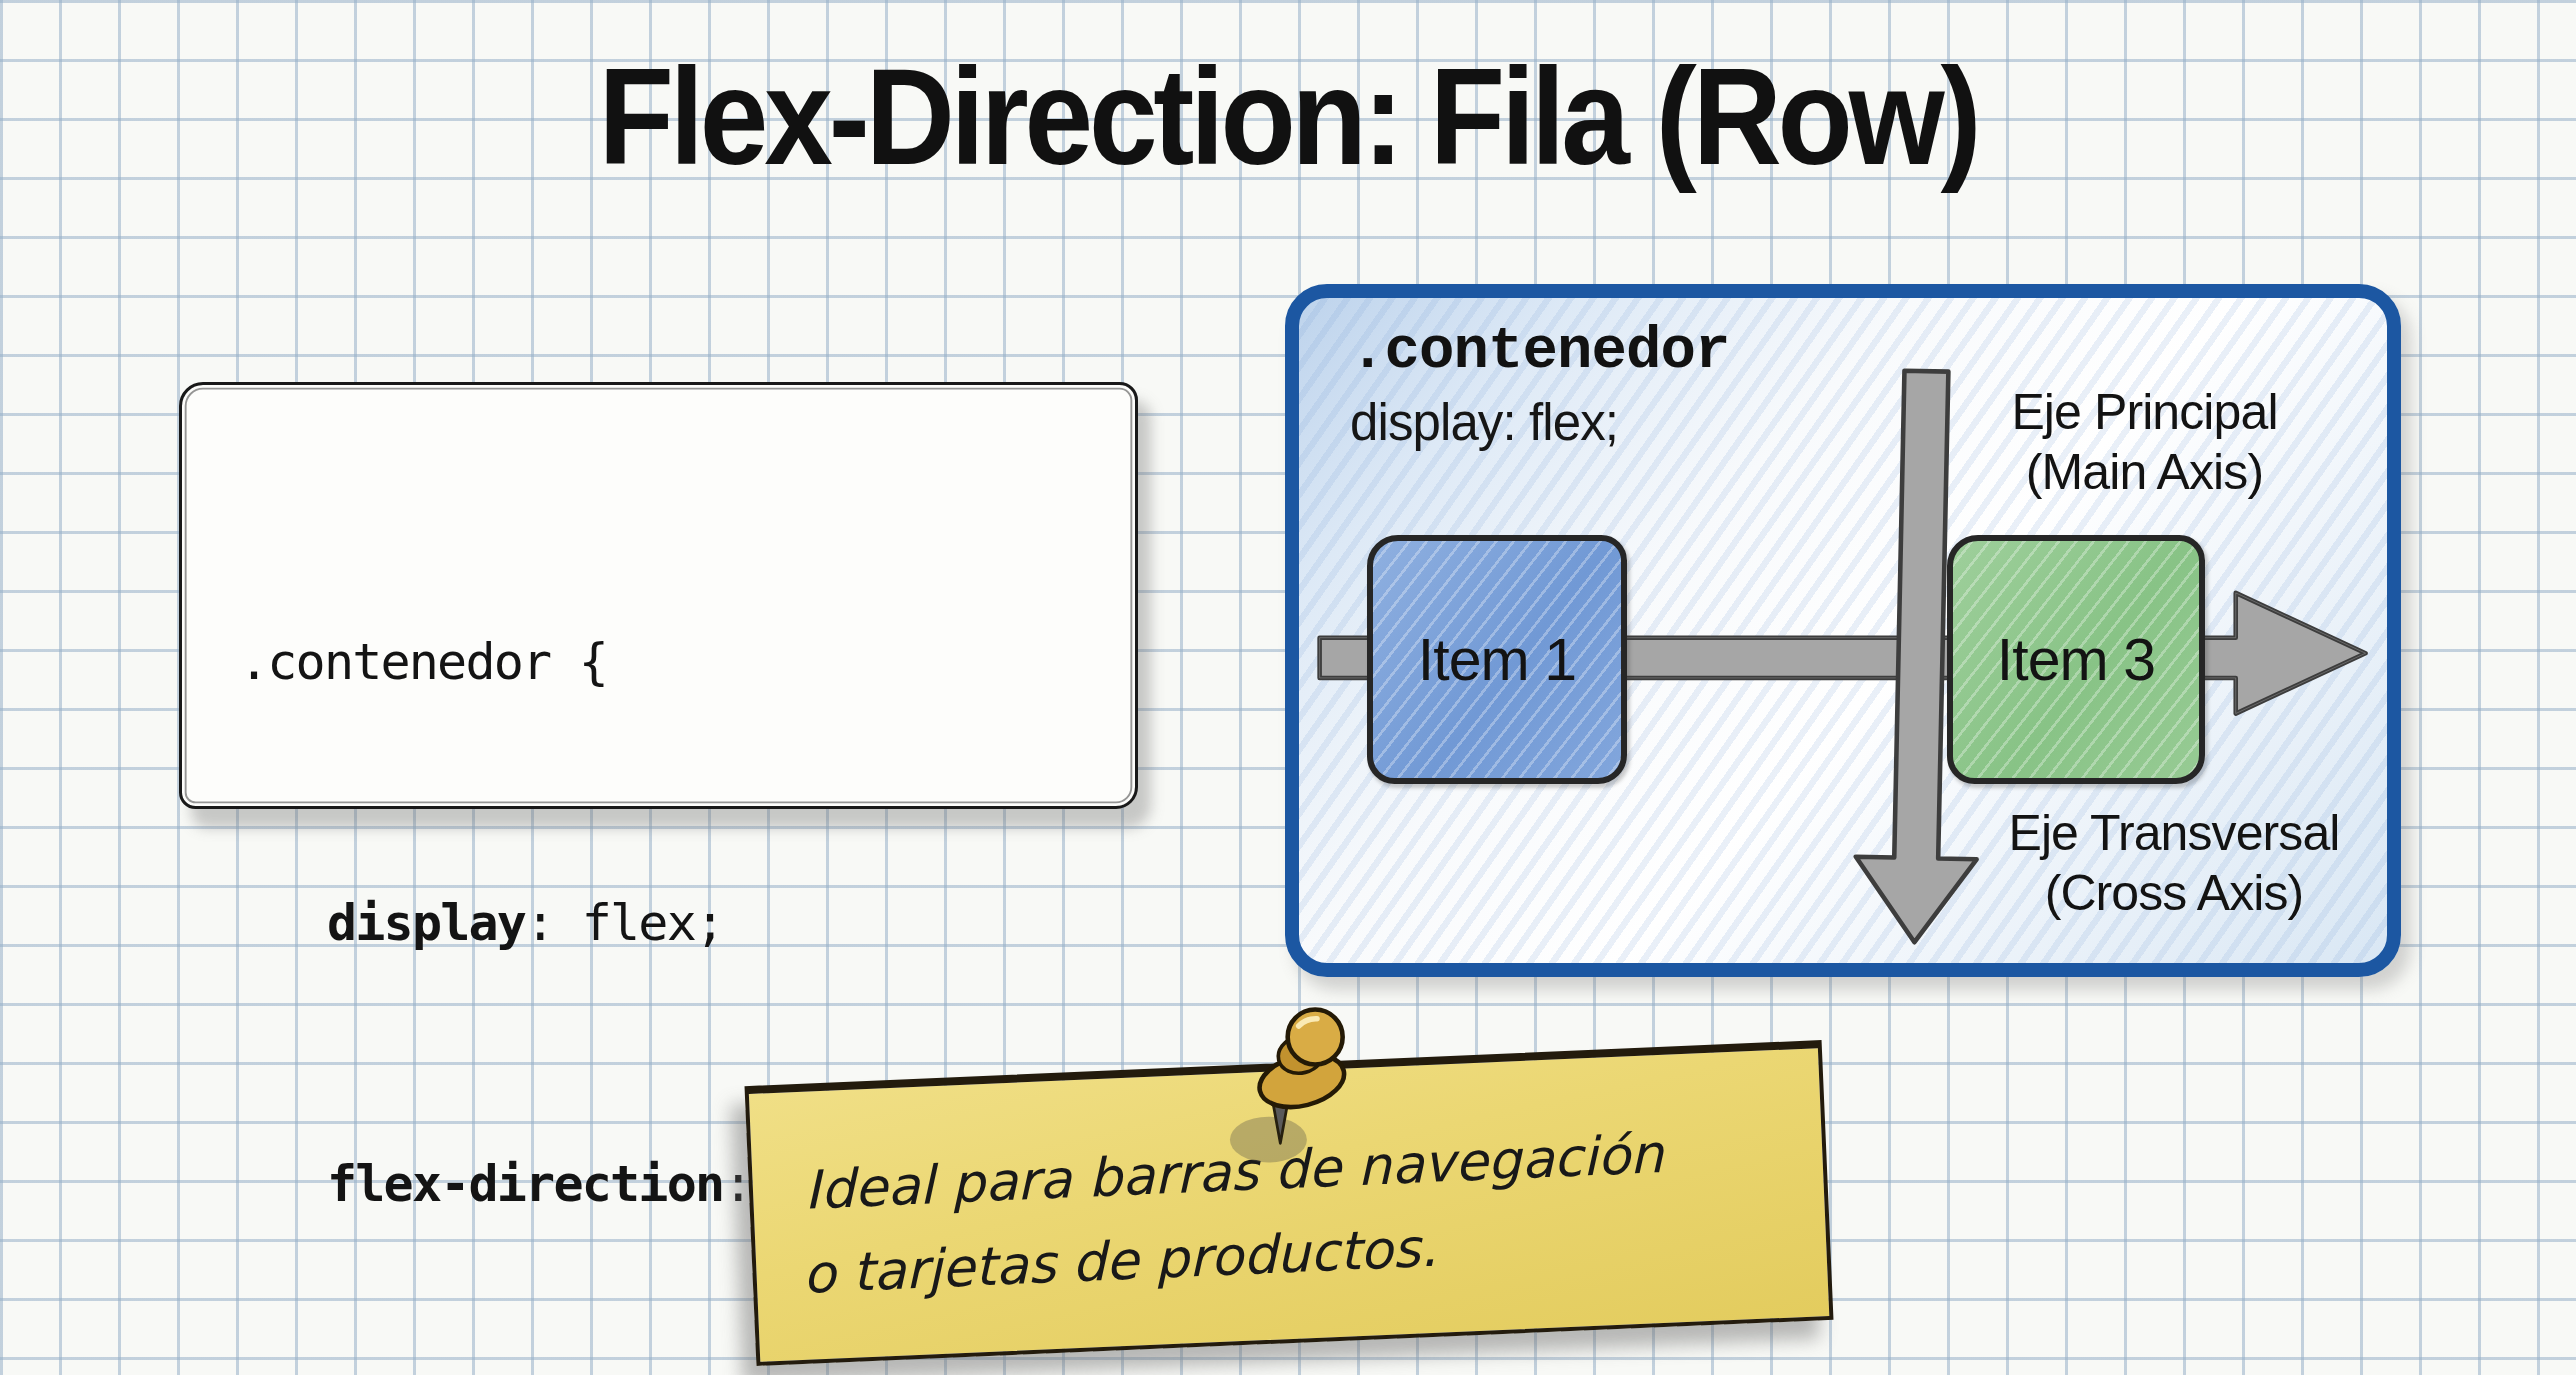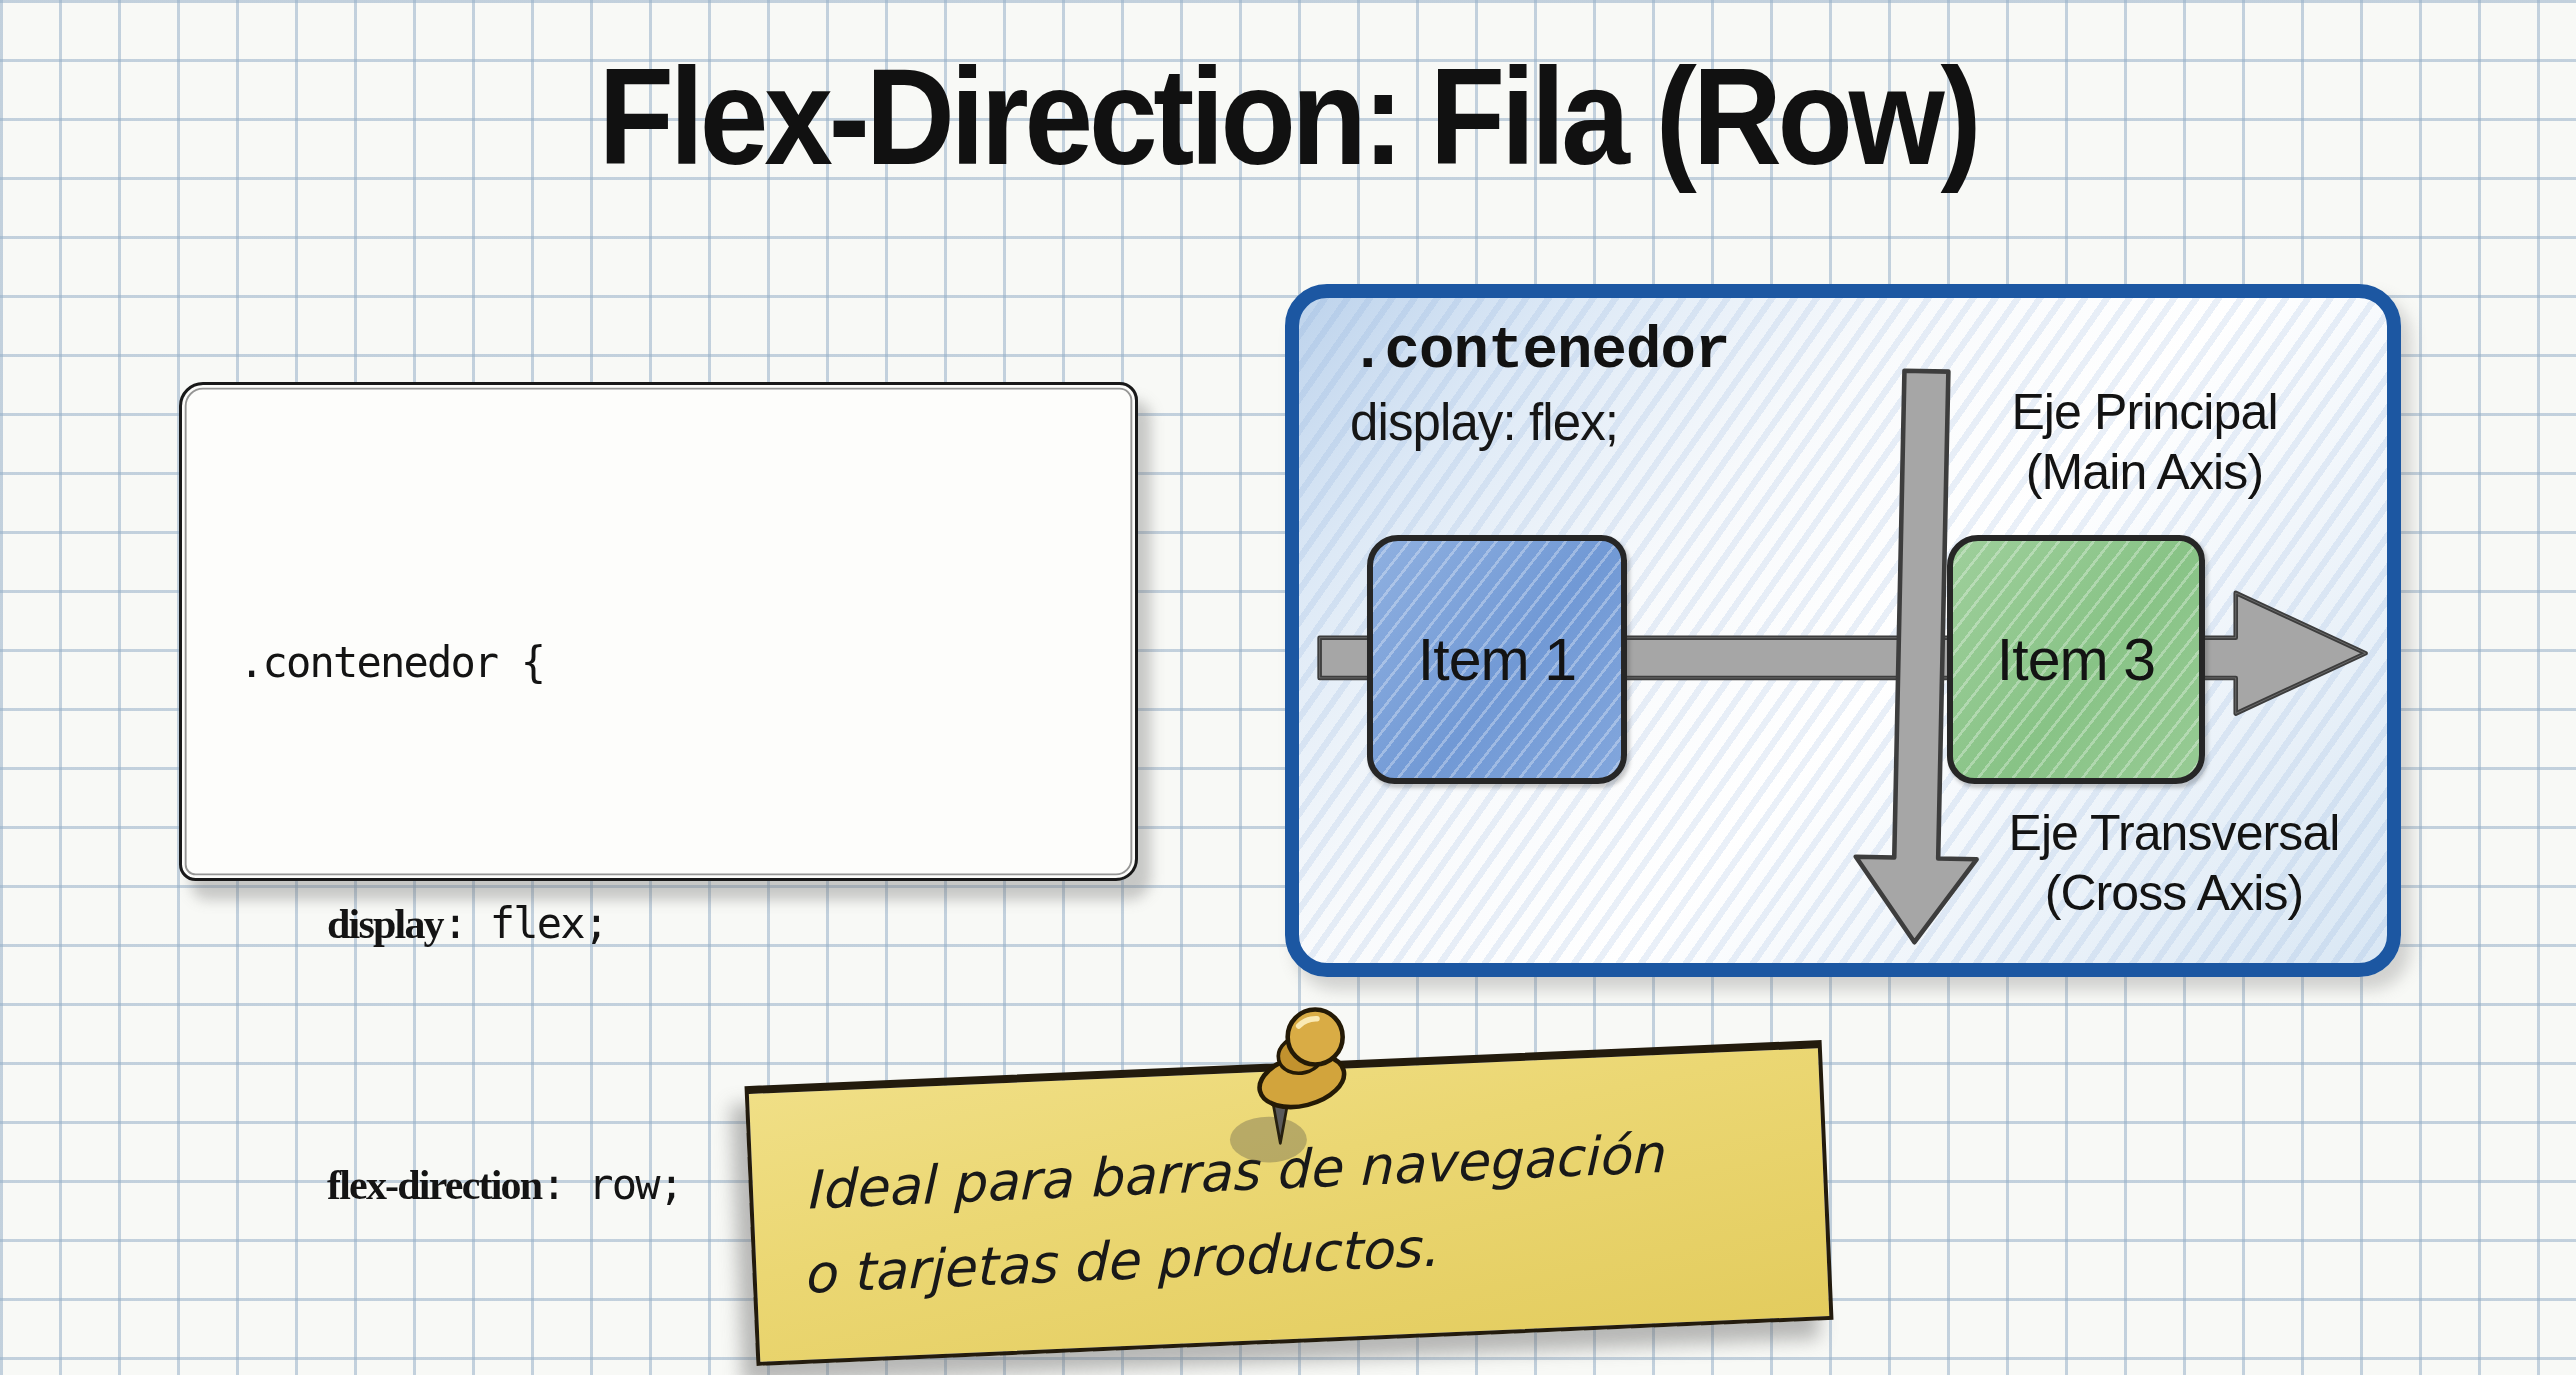--- a/index.html
+++ b/index.html
@@ -22,38 +22,38 @@
     position:absolute;top:38px;left:0;right:0;
     text-align:center;
     font-size:137px;font-weight:bold;letter-spacing:-4.6px;
     transform:scaleX(0.9);
     color:#111;
     white-space:nowrap;
   }
 
   
   .code-box{
-    position:absolute;left:179px;top:382px;width:959px;height:499px;
+    position:absolute;left:179px;top:382px;width:959px;height:427px;
     box-sizing:border-box;
     background:#fdfdfb;
     border:3.7px solid #191919;
     border-radius:24px 18.3px 22px 16.5px;
     box-shadow:
       inset 0 0 0 2.7px #fdfdfb,
       inset 0 0 0 4.6px rgba(25,25,25,0.45),
       12.8px 18.3px 12.8px rgba(110,110,110,0.35);
     padding:60px 18.3px 0 57px;
     font-family:"DejaVu Sans Mono", monospace;
-    font-size:42px;line-height:87px;letter-spacing:-1.8px;
+    font-size:50px;line-height:87px;letter-spacing:-1.8px;
     color:#141414;
     white-space:pre;
   }
   .code-line{height:87px;}
   .code-line .indent{display:inline-block;width:88px;}
-  .code-line b{font-weight:bold;font-family:Liberation Serif, serif;}
+  .code-line b{font-weight:bold;}
 
   
   .panel{
     position:absolute;left:1285px;top:284px;width:1116px;height:693px;
     box-sizing:border-box;
     border:14.6px solid #1c57a2;
     border-radius:42px;
     background-image:
       repeating-linear-gradient(125deg, rgba(122,160,212,0.16) 0 6.4px, rgba(255,255,255,0) 6.4px 18.3px),
       linear-gradient(133deg, #bdd3ec 0%, #dde9f6 16%, #f8fafc 36%, #ffffff 55%, #eef4fa 74%, #d9e7f4 100%);

